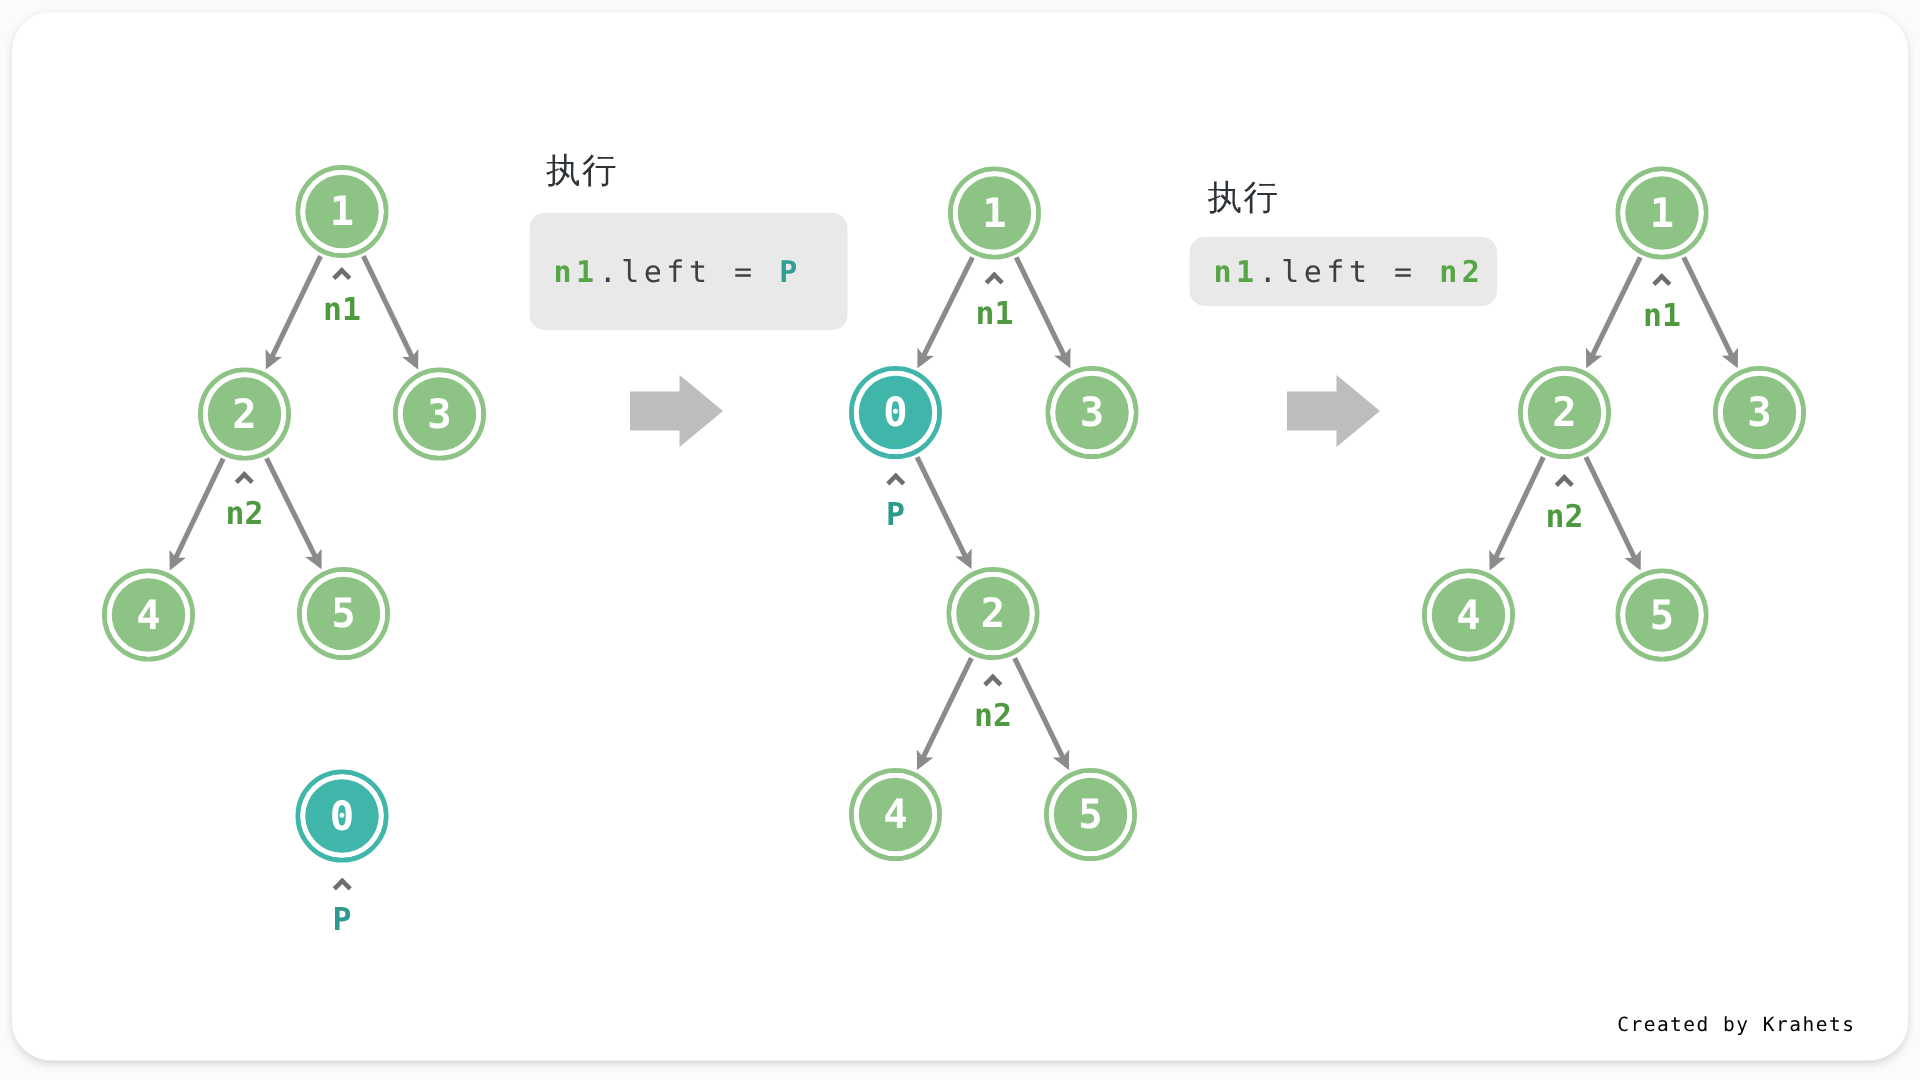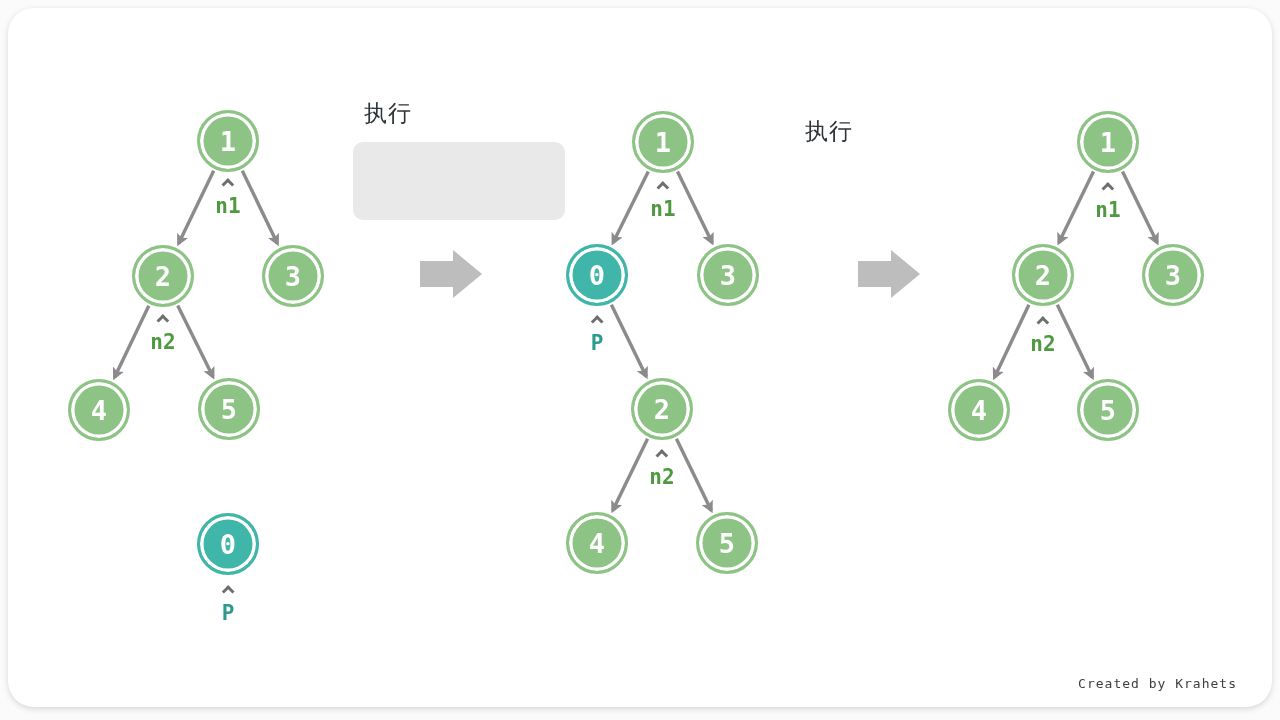--- a/index.html
+++ b/index.html
@@ -53,21 +53,21 @@
     font-size:20px; letter-spacing:3px; color:#3c4043;
   }
   .code-line { line-height:35px; white-space:pre; }
   .tok { font-weight:400; }
   .tok-green { color:#57a646; font-weight:700; }
   .tok-teal  { color:#2f9e93; font-weight:700; }
   .tok-plain { color:#3c4043; }
   .watermark {
     position:absolute; right:43px; top:676px;
     font-family:"DejaVu Sans Mono", monospace;
-    font-size:13px; letter-spacing:1px; color:#404040;
+    font-size:13px; letter-spacing:1px; color:#000000;
   }
 </style>
 </head>
 <body>
 
 <div class="canvas">
   <div class="card"></div>
 
   <svg id="edge-layer" viewBox="0 0 1280 720" xmlns="http://www.w3.org/2000/svg">
     <defs>
@@ -139,18 +139,22 @@
         <span class="ptext green">n1</span>
       </div>
       <div class="pointer" style="left: 1043px; top: 318px;">
         <span class="caret"></span>
         <span class="ptext green">n2</span>
       </div>
     </div>
 
   <div class="code-heading" style="left:364px; top:98px">执行</div>
   <div class="code-box" style="left:353px; top:142px; width:212px; height:78px">
+    <div class="code-line"><span class="tok tok-green">n1</span><span class="tok tok-plain">.</span><span class="tok tok-plain">left</span><span class="tok tok-plain"> = </span><span class="tok tok-teal">P</span></div>
   </div>
 
   <div class="code-heading" style="left:805px; top:116px">执行</div>
+  <div class="code-box" style="left:793px; top:158px; width:205px; height:46px">
+    <div class="code-line"><span class="tok tok-green">n1</span><span class="tok tok-plain">.</span><span class="tok tok-plain">left</span><span class="tok tok-plain"> = </span><span class="tok tok-green">n2</span></div>
+  </div>
 
   <div class="watermark">Created by Krahets</div>
 </div>
 
 </body></html>

